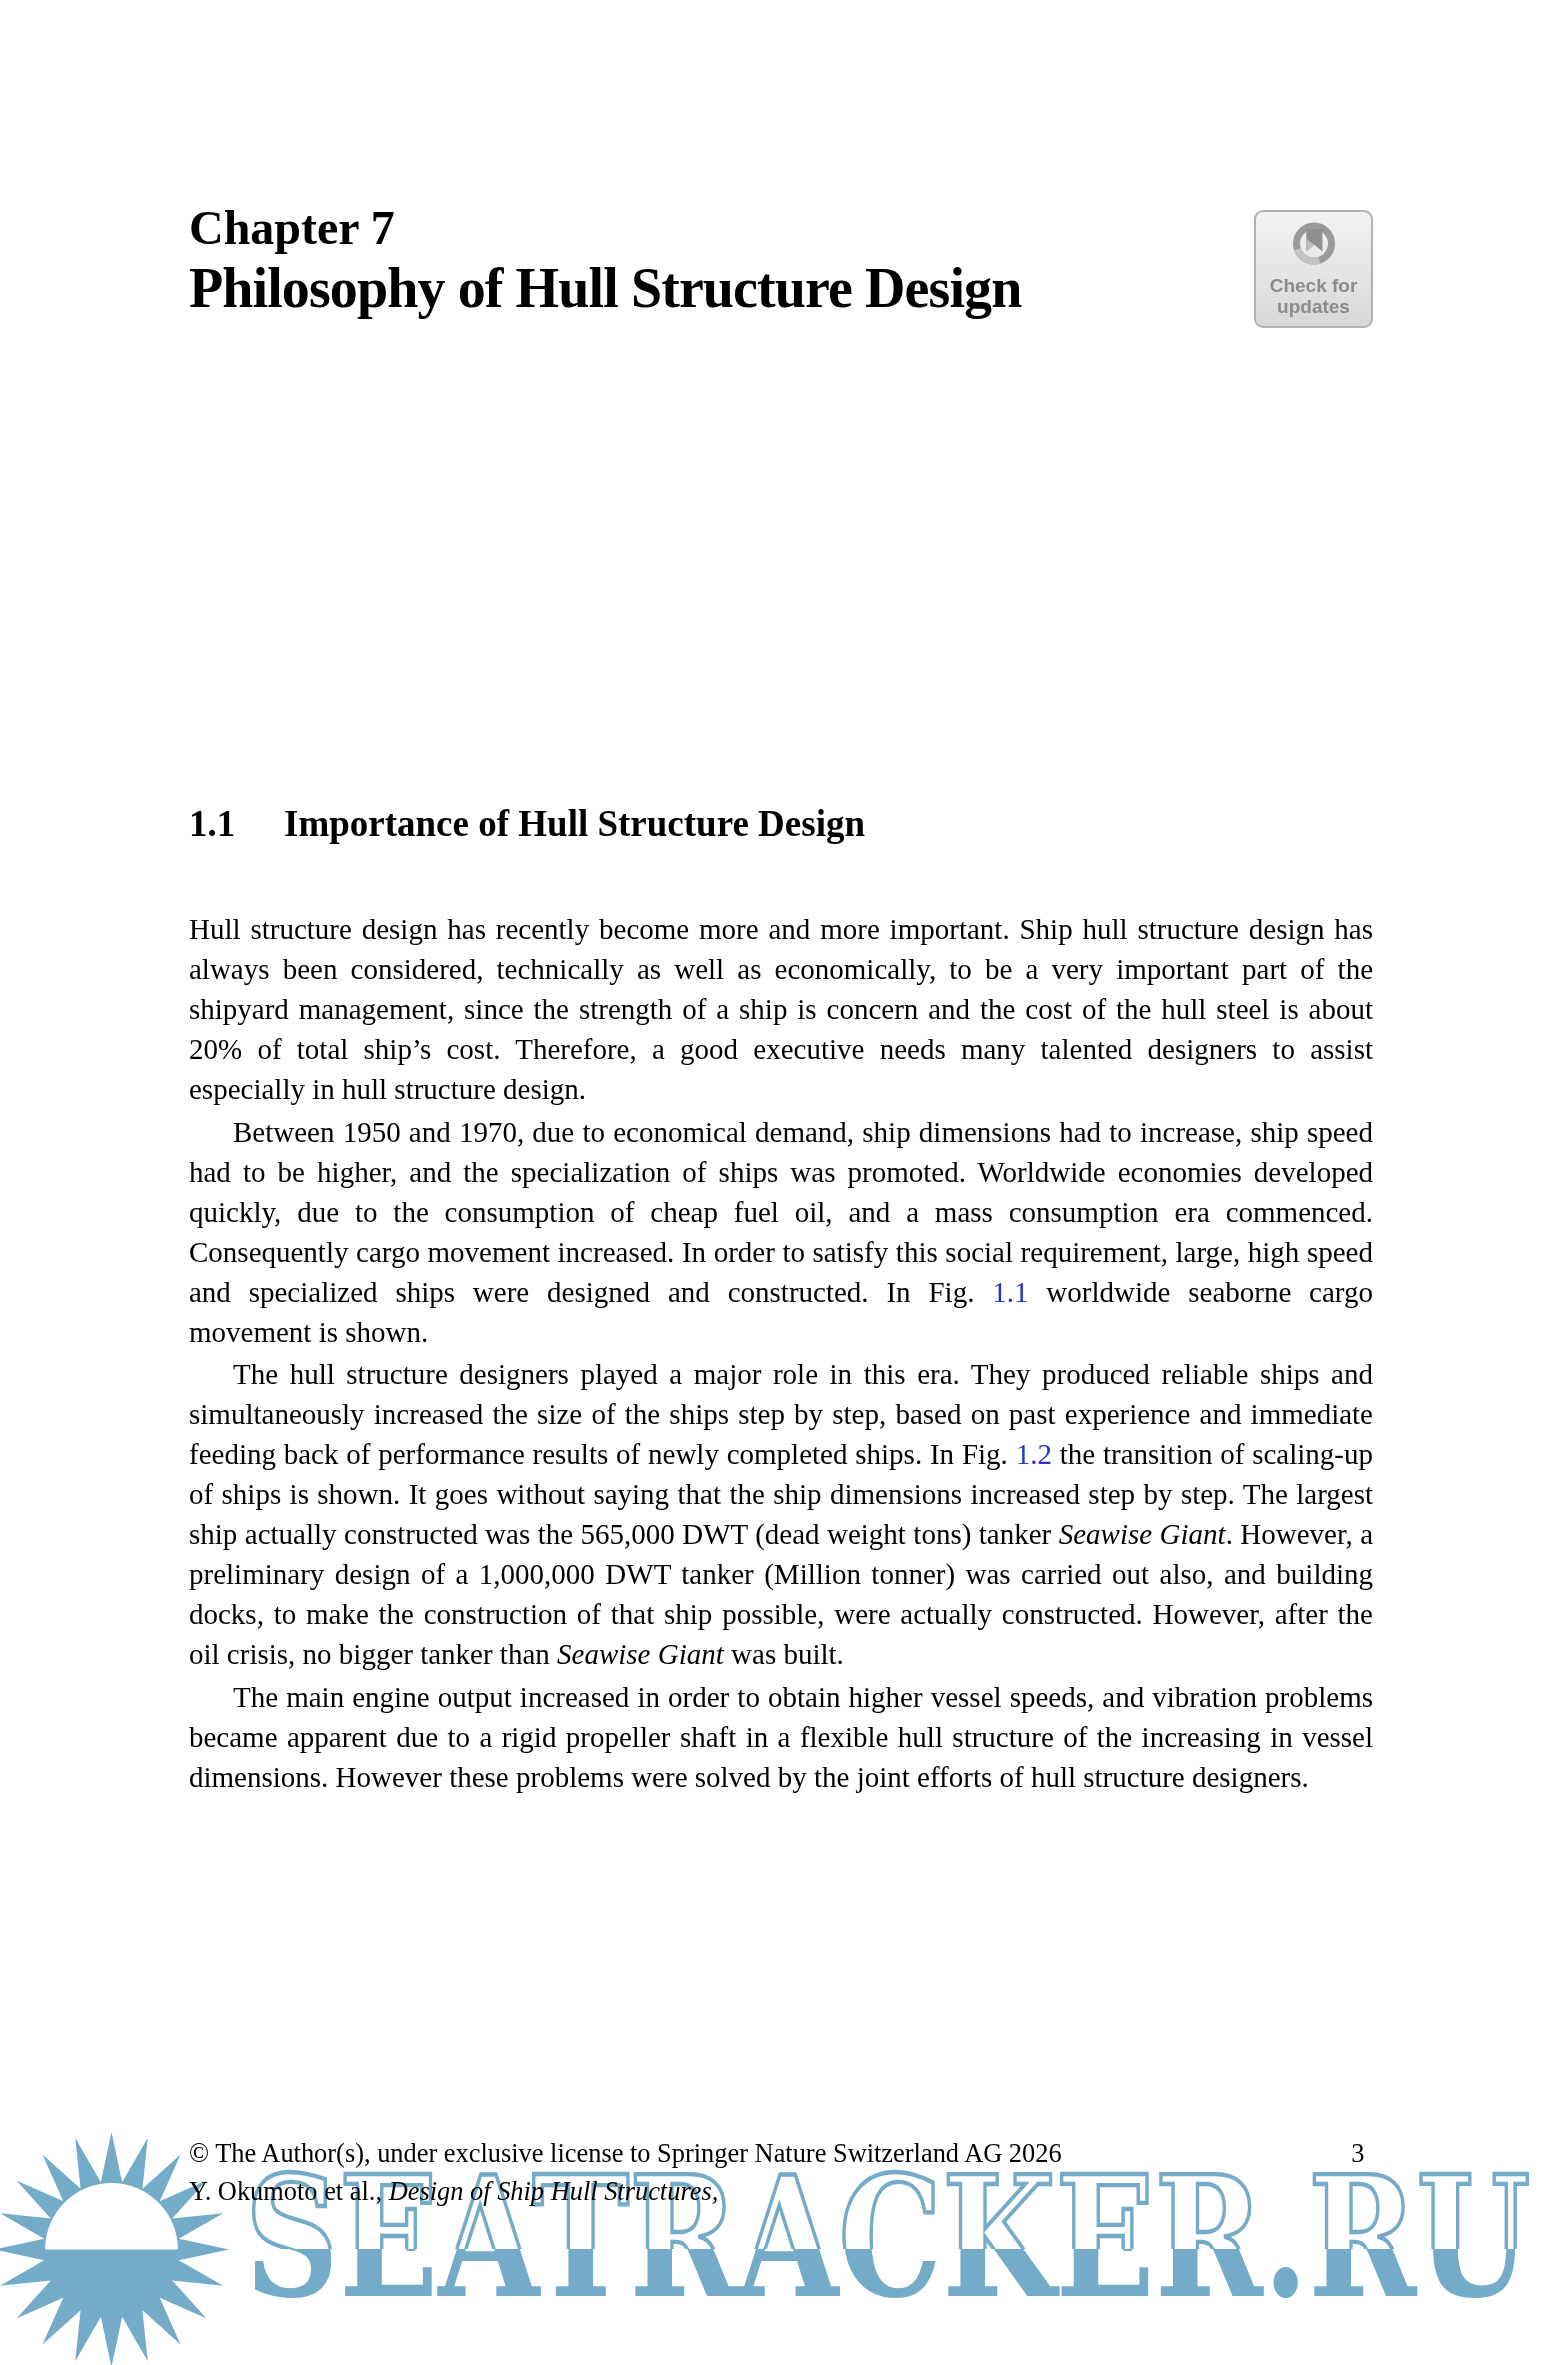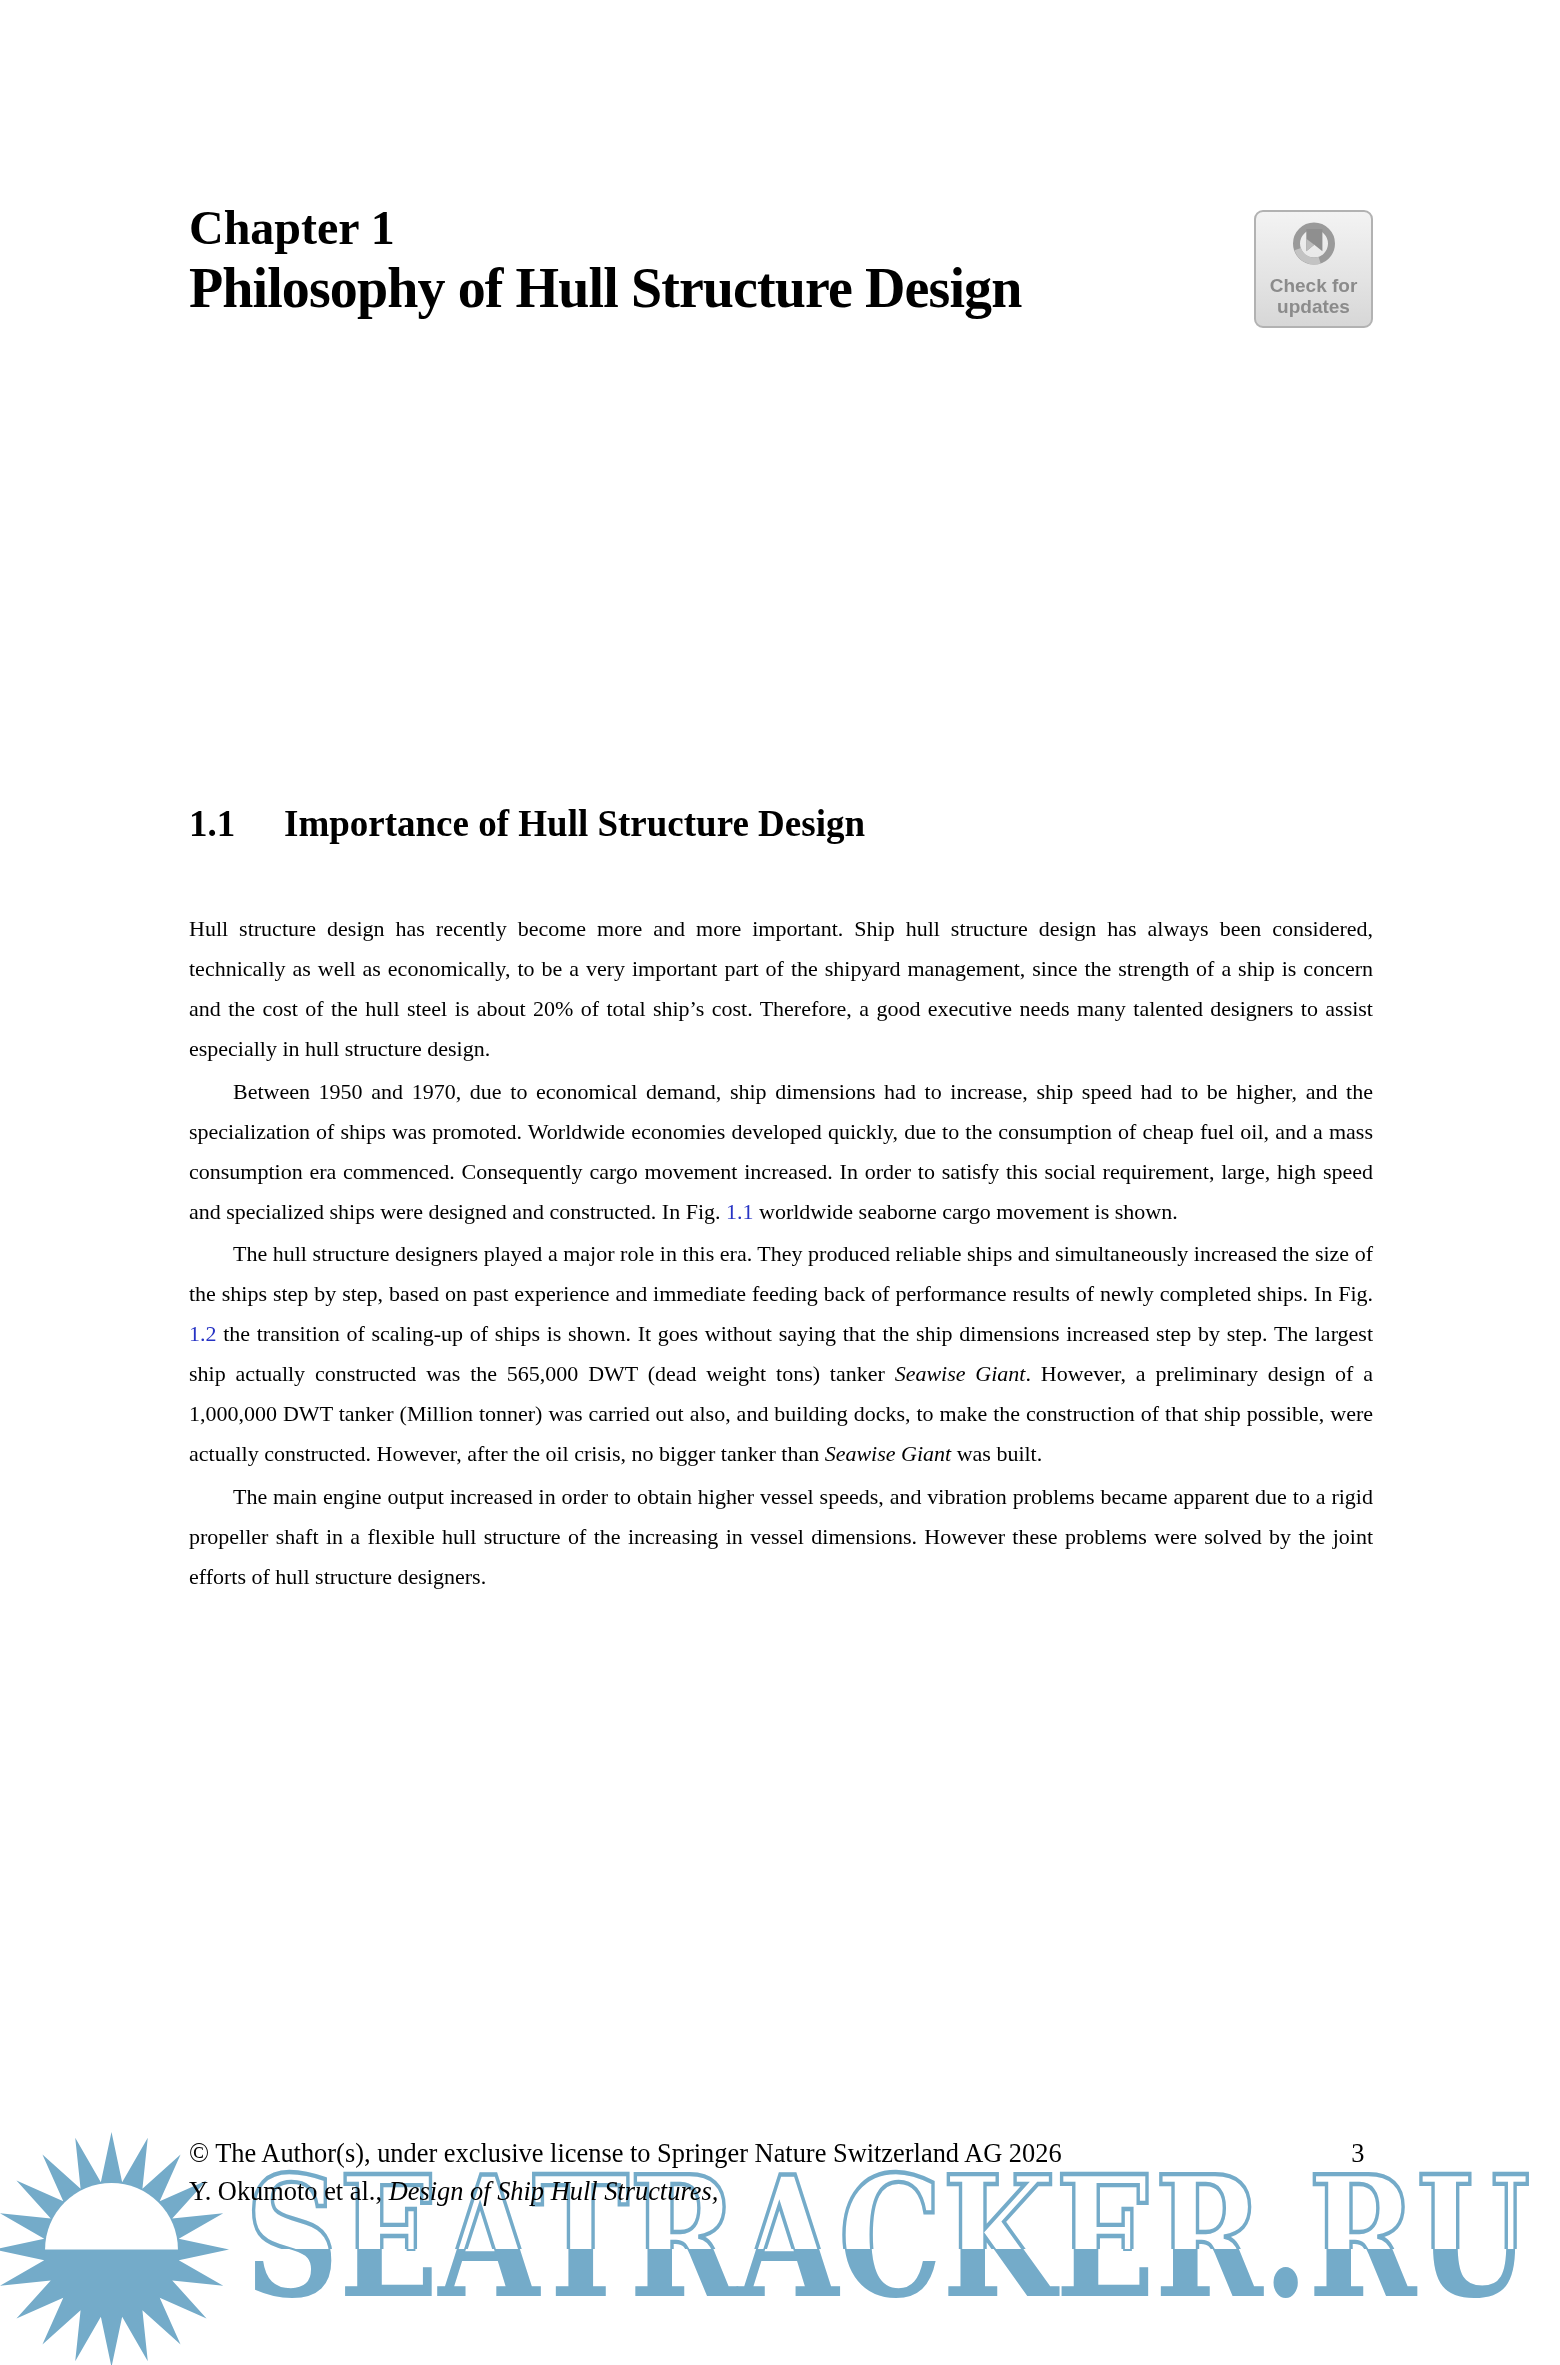--- a/index.html
+++ b/index.html
@@ -37,21 +37,21 @@
   
   .section-heading{
     position:absolute;left:189px;top:802px;width:1184px;
     font-size:37px;font-weight:bold;line-height:43px;
     display:flex;
   }
   .sec-num{display:inline-block;min-width:95px;}
   
   .body{
     position:absolute;left:189px;top:909px;width:1184px;
-    font-size:22px;line-height:40px;
+    font-size:29px;line-height:40px;
     text-align:justify;
   }
   .body p{margin:0;}
   .body p.indent{text-indent:44px;margin-top:2.6px;}
   .link{color:var(--link,#2633c4);text-decoration:none;cursor:pointer;}
   
   .footer{
     position:absolute;left:189px;top:2134px;width:1184px;
     font-size:26.4px;line-height:38px;
     z-index:3;
@@ -78,21 +78,21 @@
     color:transparent;
     -webkit-text-stroke:4.3px var(--wm,#74abc9);
     clip-path:inset(-17px -17px 72px -17px);
   }
 </style>
 </head>
 <body>
 
 <div class="page" style="--link: #2633c4; --wm: #74abc9;">
 
-  <div class="chapter-label">Chapter 1</div>
+  <div class="chapter-label">Chapter 7</div>
   <h1 class="chapter-title">Philosophy of Hull Structure Design</h1>
 
   <div class="badge">
     <svg width="56" height="56" viewBox="0 0 40 40">
       <circle cx="20" cy="19" r="12.5" fill="none" stroke="#9a9a9a" stroke-width="5"></circle>
       <path d="M 8.4 23 A 12.5 12.5 0 0 0 24 30.8" fill="none" stroke="#c3c3c3" stroke-width="5"></path>
       <path d="M 14.5 8.5 L 26 8.5 L 26 24.5 L 20.2 19.8 L 14.5 24.5 Z" fill="#8f8f8f"></path>
       <path d="M 14.5 24.5 L 20.2 19.8 L 14.5 15.5 Z" fill="#bdbdbd"></path>
     </svg>
     <div class="badge-text">

